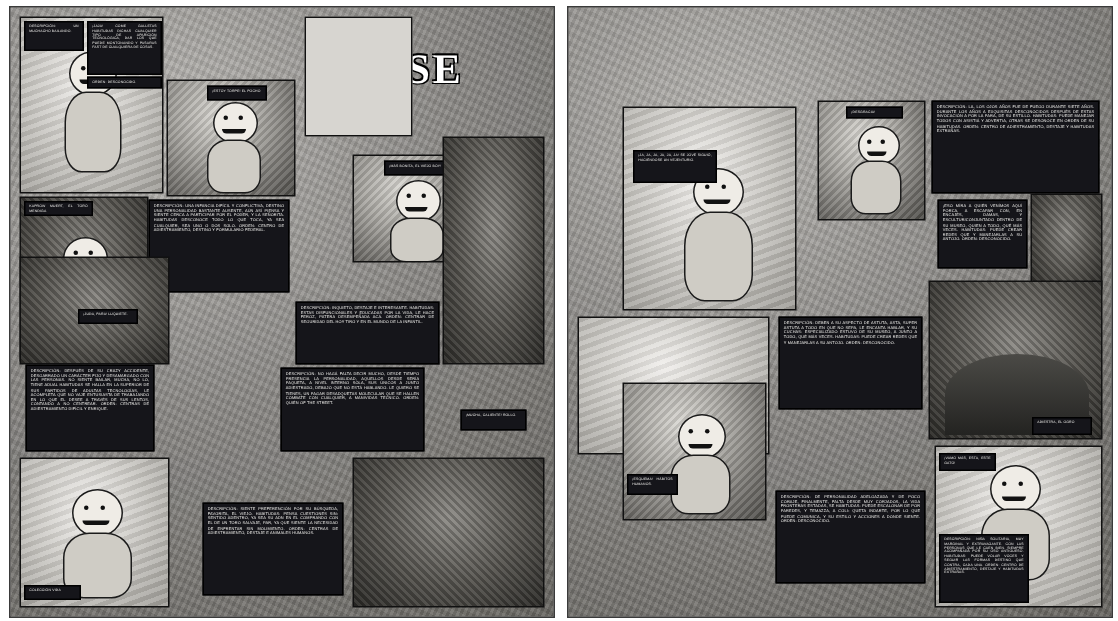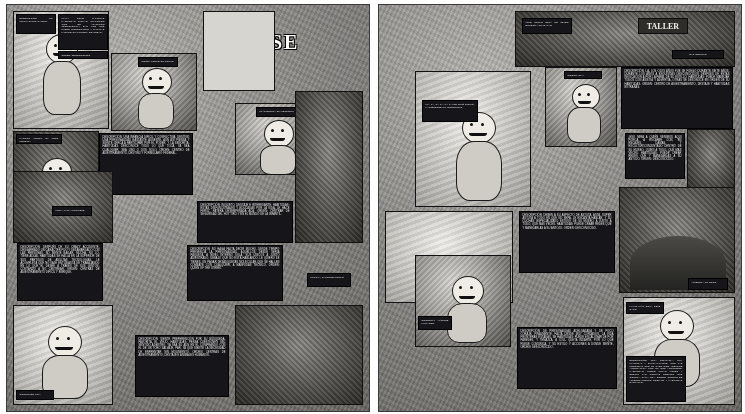--- a/index.html
+++ b/index.html
@@ -65,21 +65,21 @@
   .hill{position:absolute;border-radius:50% 50% 0 0;background:linear-gradient(#4b4a46,#232321);}
 </style>
 </head>
 <body>
 
 <div class="spread">
 
   <div class="page left">
     <div class="tex"></div>
 
-    <div class="title" style="left:264px;top:26px;font-size:20px;text-align:right;">SE</div>
+    <div class="title" style="left:264px;top:26px;font-size:28px;text-align:right;">SE</div>
 
     <div class="panel light" style="left:6px;top:6px;width:96px;height:118px;">
       <div class="art"></div>
       <div class="fig" style="left:22px;top:22px;width:52px;height:86px;">
         <div class="head" style="left:10px;top:0;width:30px;height:28px;"></div>
         <div class="eye" style="left:18px;top:10px;"></div>
         <div class="eye" style="left:28px;top:10px;"></div>
         <div class="mouth" style="left:17px;top:19px;width:16px;"></div>
         <div class="body" style="left:7px;top:27px;width:36px;height:52px;"></div>
       </div>
@@ -169,26 +169,20 @@
 
     <div class="panel dark" style="left:228px;top:300px;width:128px;height:100px;">
       <div class="art"></div>
     </div>
   </div>
 
   <div class="page right">
     <div class="tex"></div>
 
 
-    <div class="panel dark" style="left:136px;top:6px;width:220px;height:56px;">
-      <div class="art"></div>
-      <div class="signage" style="left:122px;top:6px;width:48px;height:14px;font-size:8px;">TALLER</div>
-      <div class="cap small" style="left:6px;top:6px;width:50px;height:16px;">¡QUÉ GOLPO ESTÁ DE JOVEN EMPEZÓ A TRABAJAR!</div>
-      <div class="cap small" style="left:156px;top:38px;width:52px;height:9px;text-align:center;">EXT. REFUGIO</div>
-    </div>
 
     <div class="panel light" style="left:36px;top:66px;width:116px;height:136px;">
       <div class="art"></div>
       <div class="fig" style="left:34px;top:40px;width:56px;height:90px;">
         <div class="head" style="left:12px;top:0;width:32px;height:30px;"></div>
         <div class="eye" style="left:20px;top:11px;"></div>
         <div class="eye" style="left:31px;top:11px;"></div>
         <div class="mouth" style="left:19px;top:21px;width:18px;"></div>
         <div class="body" style="left:6px;top:29px;width:44px;height:58px;"></div>
       </div>

